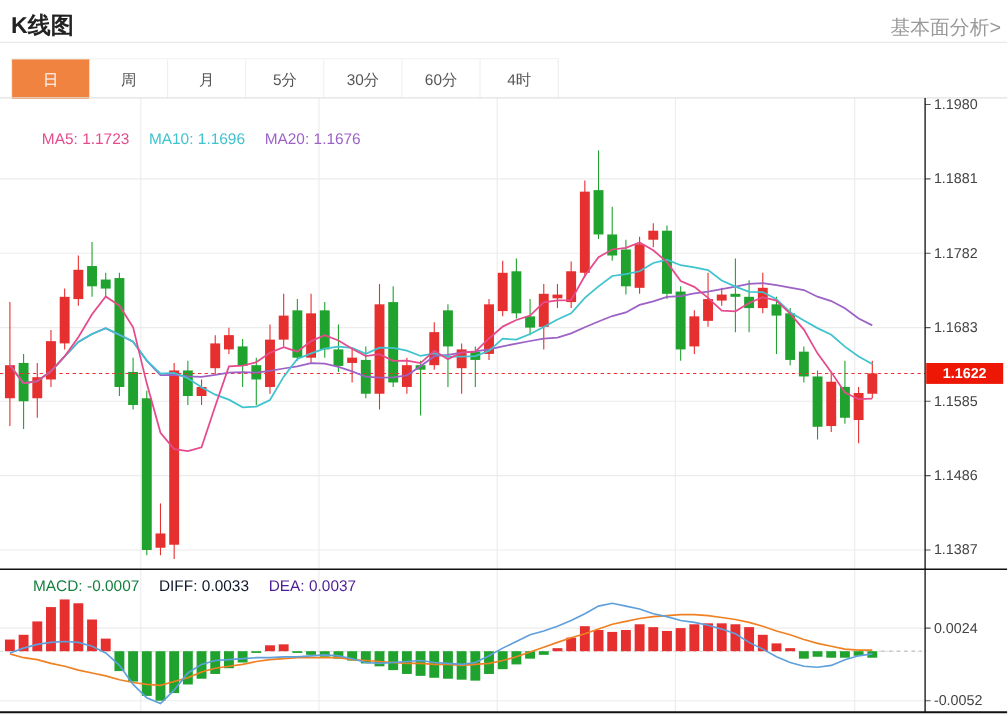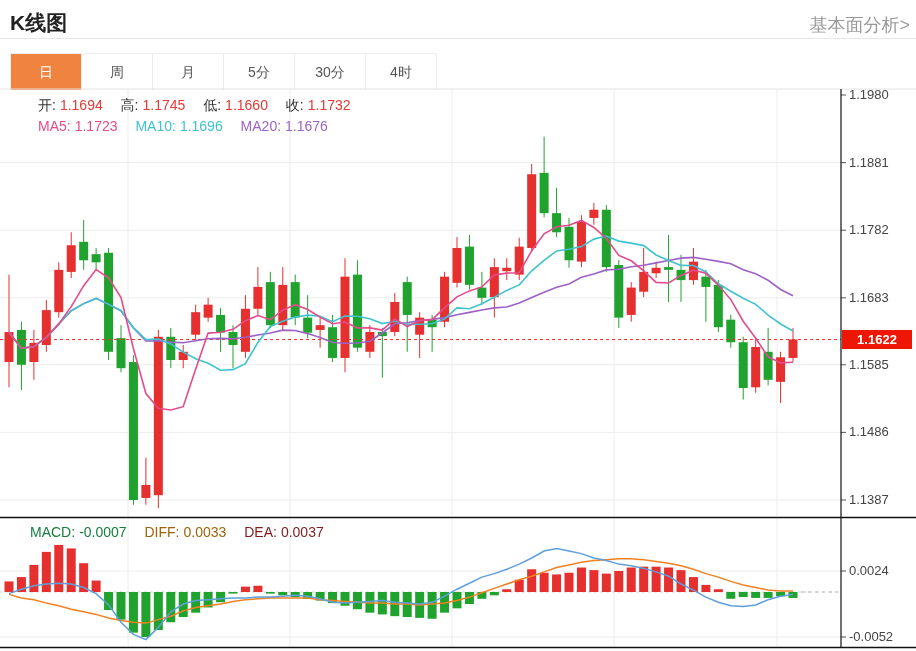--- a/index.html
+++ b/index.html
@@ -15,38 +15,39 @@
   #chart{position:absolute;left:0;top:0;}
   .lgd{position:absolute;font-size:14px;white-space:nowrap;}
   .lgd span{margin-right:4px;}
   .lgd .gap{margin-right:14px;}
   .lbl{color:#333;}
   .val-red{color:#e53935;}
   .ma5{color:#e54b8c;}
   .ma10{color:#3fc3cf;}
   .ma20{color:#9d62c6;}
   .macd-g{color:#15803d;}
-  .diff-b{color:#a16207;}
-  .dea-o{color:#7f1d1d;}
+  .diff-b{color:#0f172a;}
+  .dea-o{color:#4c1d95;}
 </style>
 </head>
 <body>
 
 <div id="app">
   <div class="hdr">
     <div class="title">K线图</div>
     <div class="flink">基本面分析&gt;</div>
   </div>
 
   <div class="tabs">
       <div class="tab active">日</div>
       <div class="tab">周</div>
       <div class="tab">月</div>
       <div class="tab">5分</div>
       <div class="tab">30分</div>
+      <div class="tab">60分</div>
       <div class="tab">4时</div>
     </div>
 
   <svg id="chart" width="916" height="651">
       <line x1="128" y1="89" x2="128" y2="516.5" stroke="#ececec" stroke-width="1"></line>
       <line x1="128" y1="518.5" x2="128" y2="646.5" stroke="#ececec" stroke-width="1"></line>
       <line x1="290" y1="89" x2="290" y2="516.5" stroke="#ececec" stroke-width="1"></line>
       <line x1="290" y1="518.5" x2="290" y2="646.5" stroke="#ececec" stroke-width="1"></line>
       <line x1="452" y1="89" x2="452" y2="516.5" stroke="#ececec" stroke-width="1"></line>
       <line x1="452" y1="518.5" x2="452" y2="646.5" stroke="#ececec" stroke-width="1"></line>
@@ -281,26 +282,20 @@
       <polyline points="9.0,593.6 21.4,589.2 33.9,585.8 46.3,584.0 58.8,583.2 71.2,584.0 83.7,587.5 96.1,593.6 108.6,604.9 121.0,622.2 133.4,634.4 145.9,639.6 158.3,627.4 170.8,611.8 183.2,604.0 195.7,600.5 208.1,599.7 220.6,598.8 233.0,597.9 245.4,597.9 257.9,597.1 270.3,597.1 282.8,596.2 295.2,595.3 307.7,596.2 320.1,598.8 332.6,602.3 345.0,603.1 357.4,602.3 369.9,601.4 382.3,600.5 394.8,602.3 407.2,603.1 419.7,604.0 432.1,602.3 444.6,596.2 457.0,589.2 469.4,583.2 481.9,577.1 494.3,573.6 506.8,569.3 519.2,564.1 531.7,558.0 544.1,551.0 556.6,548.4 569.0,551.0 581.4,553.6 593.9,558.0 606.3,560.6 618.8,564.1 631.2,565.8 643.7,568.4 656.1,571.9 668.6,576.2 681.0,584.0 693.4,590.1 705.9,597.1 718.3,602.3 730.8,605.7 743.2,606.6 755.7,604.9 768.1,599.7 780.6,596.2 793.0,594.4" fill="none" stroke="#5e9fdc" stroke-width="1.5"></polyline>
       <line x1="801" y1="592" x2="838" y2="592" stroke="#c8c8c8" stroke-width="1.5" stroke-dasharray="3,4"></line>
       <line x1="0" y1="89" x2="916" y2="89" stroke="#e2e2e2" stroke-width="1"></line>
       <line x1="0" y1="517.5" x2="916" y2="517.5" stroke="#111" stroke-width="1.4"></line>
       <line x1="0" y1="647.5" x2="916" y2="647.5" stroke="#111" stroke-width="1.6"></line>
       <line x1="841" y1="89" x2="841" y2="647.5" stroke="#111" stroke-width="1.2"></line>
       <rect x="842" y="330.00252951096195" width="70" height="19" fill="#ee1605"></rect>
       <text x="877" y="344.00252951096195" font-size="13" font-weight="bold" fill="#fff" text-anchor="middle" font-family="&quot;Liberation Sans&quot;,&quot;DejaVu Sans&quot;,sans-serif">1.1622</text>
     </svg>
 
-  <div class="lgd" style="left:38px;top:97px;">
-    <span class="lbl">开:</span><span class="val-red gap">1.1694</span>
-    <span class="lbl">高:</span><span class="val-red gap">1.1745</span>
-    <span class="lbl">低:</span><span class="val-red gap">1.1660</span>
-    <span class="lbl">收:</span><span class="val-red">1.1732</span>
-  </div>
   <div class="lgd" style="left:38px;top:118px;">
     <span class="ma5">MA5:</span><span class="ma5 gap">1.1723</span>
     <span class="ma10">MA10:</span><span class="ma10 gap">1.1696</span>
     <span class="ma20">MA20:</span><span class="ma20">1.1676</span>
   </div>
   <div class="lgd" style="left:30px;top:524px;">
     <span class="macd-g">MACD:</span><span class="macd-g gap">-0.0007</span>
     <span class="diff-b">DIFF:</span><span class="diff-b gap">0.0033</span>
     <span class="dea-o">DEA:</span><span class="dea-o">0.0037</span>
   </div>

